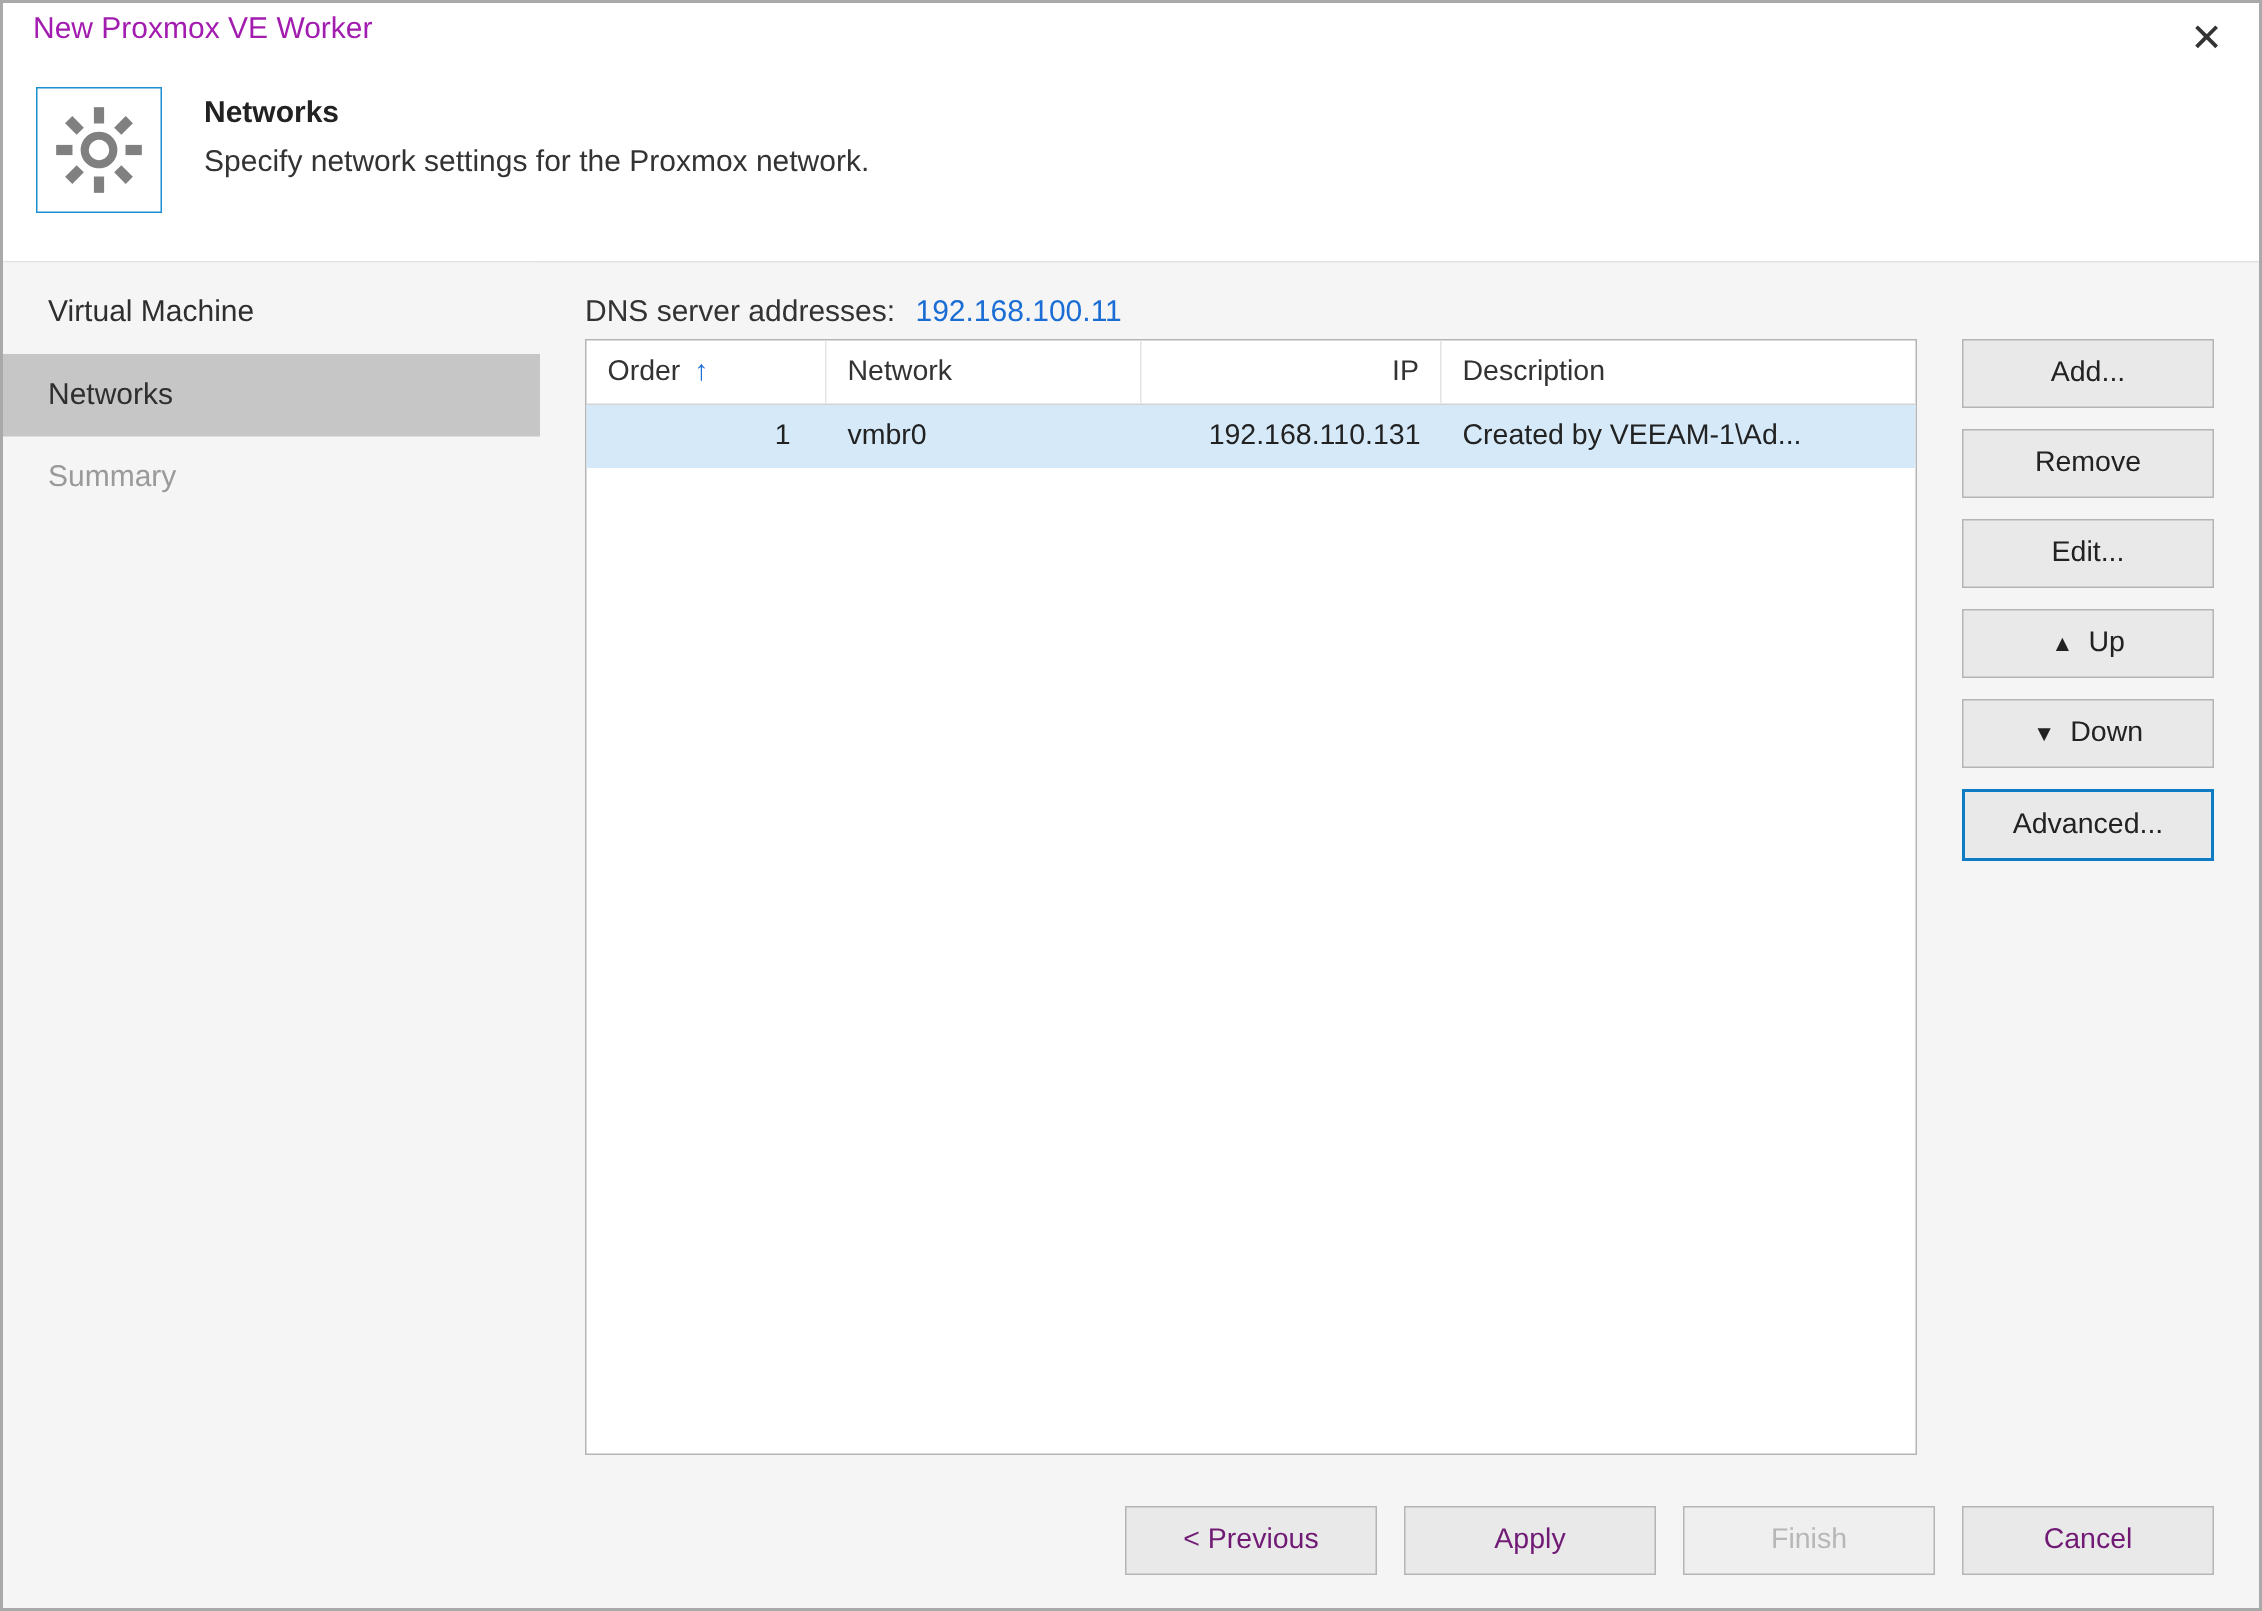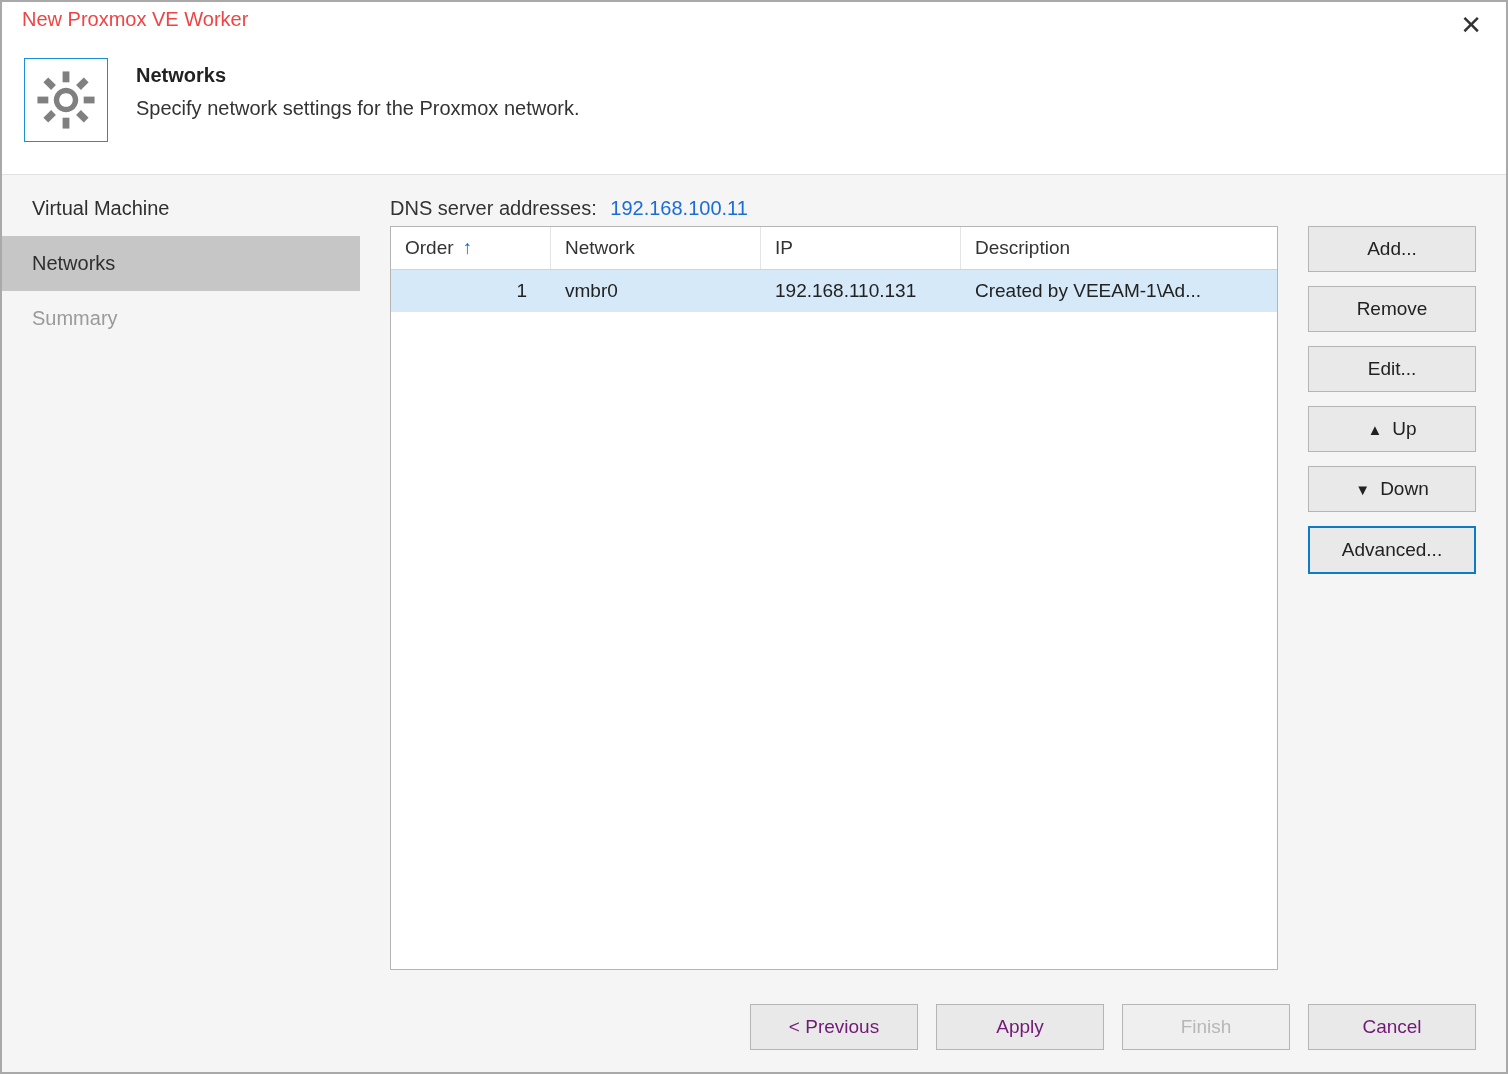--- a/index.html
+++ b/index.html
@@ -25,21 +25,21 @@
 
   
   .titlebar {
     padding: 6px 14px 2px 20px;
     display: flex;
     align-items: flex-start;
     justify-content: space-between;
   }
   .title-text {
     font-size: 20px;
-    color: #ef4444;
+    color: #a21caf;
   }
   .close-x {
     font-size: 26px;
     line-height: 22px;
     color: #333;
     padding: 6px 10px;
     cursor: pointer;
   }
 
   
@@ -123,21 +123,21 @@
     padding: 10px 14px;
     box-sizing: border-box;
     border-right: 1px solid #e4e4e4;
     white-space: nowrap;
     overflow: hidden;
     text-overflow: ellipsis;
   }
   .grid-head .gcell:last-child { border-right: none; }
   .c-order { width: 160px; text-align: left; }
   .c-net   { width: 210px; }
-  .c-ip    { width: 200px; }
+  .c-ip    { width: 200px; text-align: right; }
   .c-desc  { flex: 1 1 auto; }
   .sort-arrow { color: #1a6dd4; margin-left: 4px; }
 
   .grid-body { flex: 1 1 auto; }
   .grid-row {
     display: flex;
     background: #d5e9f8;
     color: #222;
   }
   .grid-row .gcell { border-right: none; }

